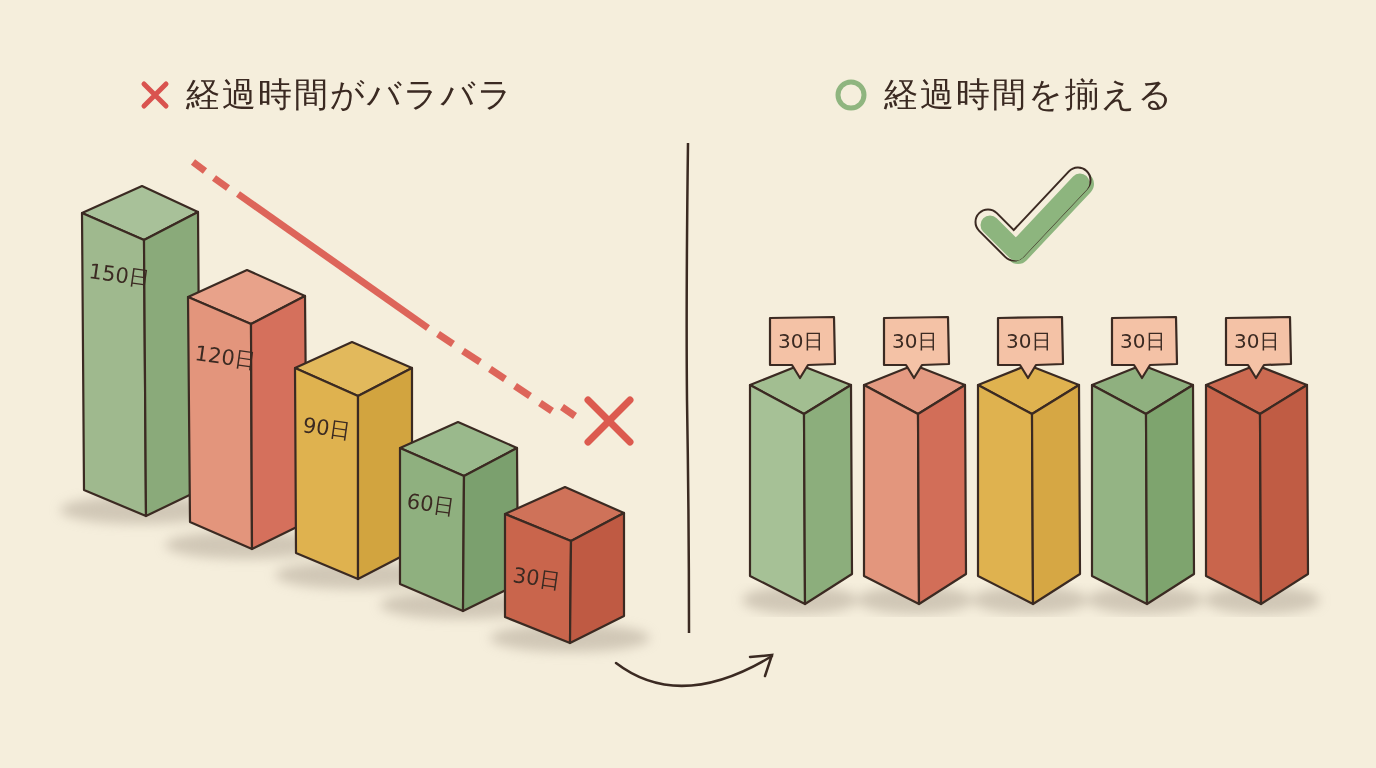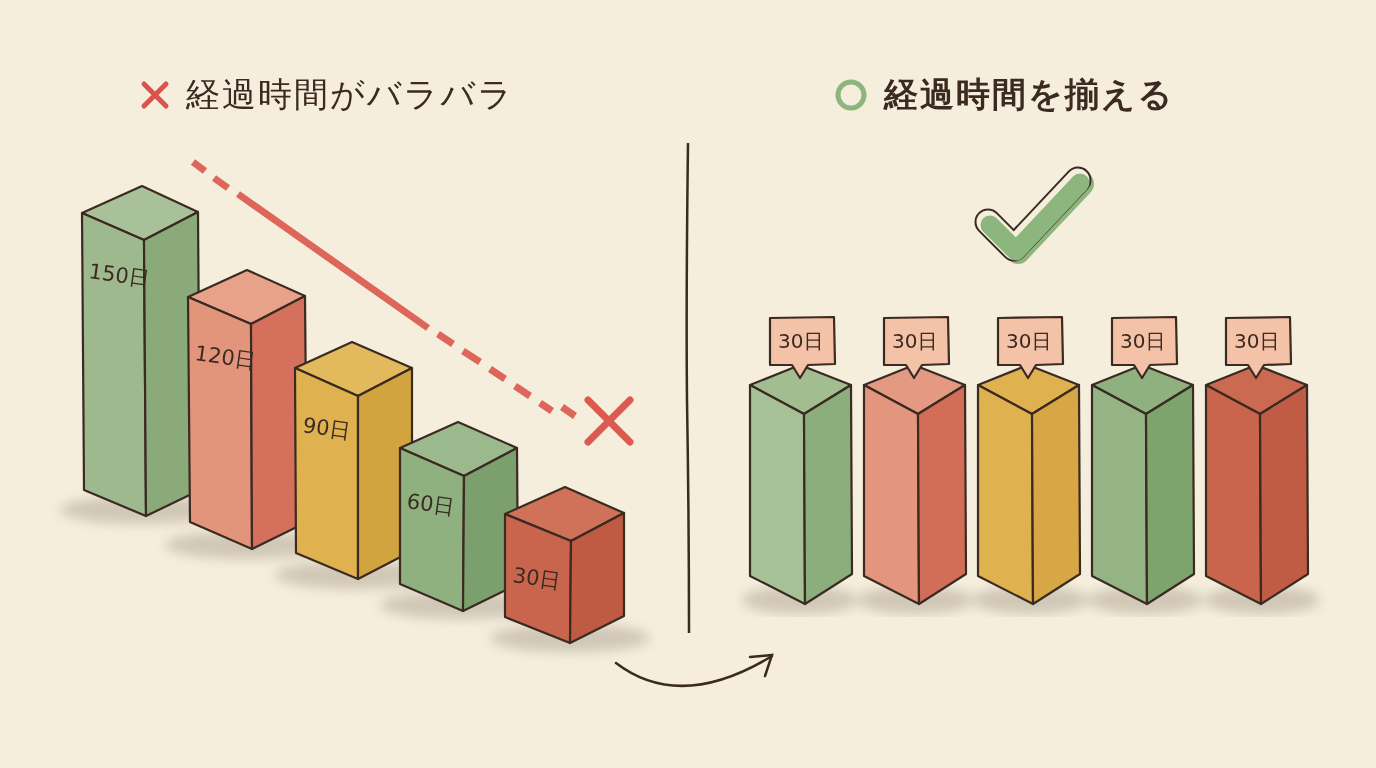--- a/index.html
+++ b/index.html
@@ -9,21 +9,21 @@
     font-family: "DejaVu Sans", "Liberation Sans", sans-serif;
     position: relative;
   }
   .stage { position: absolute; left: 0; top: 0; width: 1376px; height: 550px; }
   .heading {
     position: absolute; top: 70px; height: 50px;
     display: flex; align-items: center; gap: 14px;
     color: #3b2a22; font-size: 34px; letter-spacing: 2px;
   }
   .heading.left { left: 138px; }
-  .heading.right { left: 832px; font-weight: bold; }
+  .heading.right { left: 832px; }
   .heading svg { display: block; }
   .bar-label {
     font-family: "DejaVu Sans", sans-serif;
     font-size: 21px; fill: #3b2a22;
   }
   .tag-label {
     font-family: "DejaVu Sans", sans-serif;
     font-size: 20px; fill: #3b2a22;
   }
 </style>

